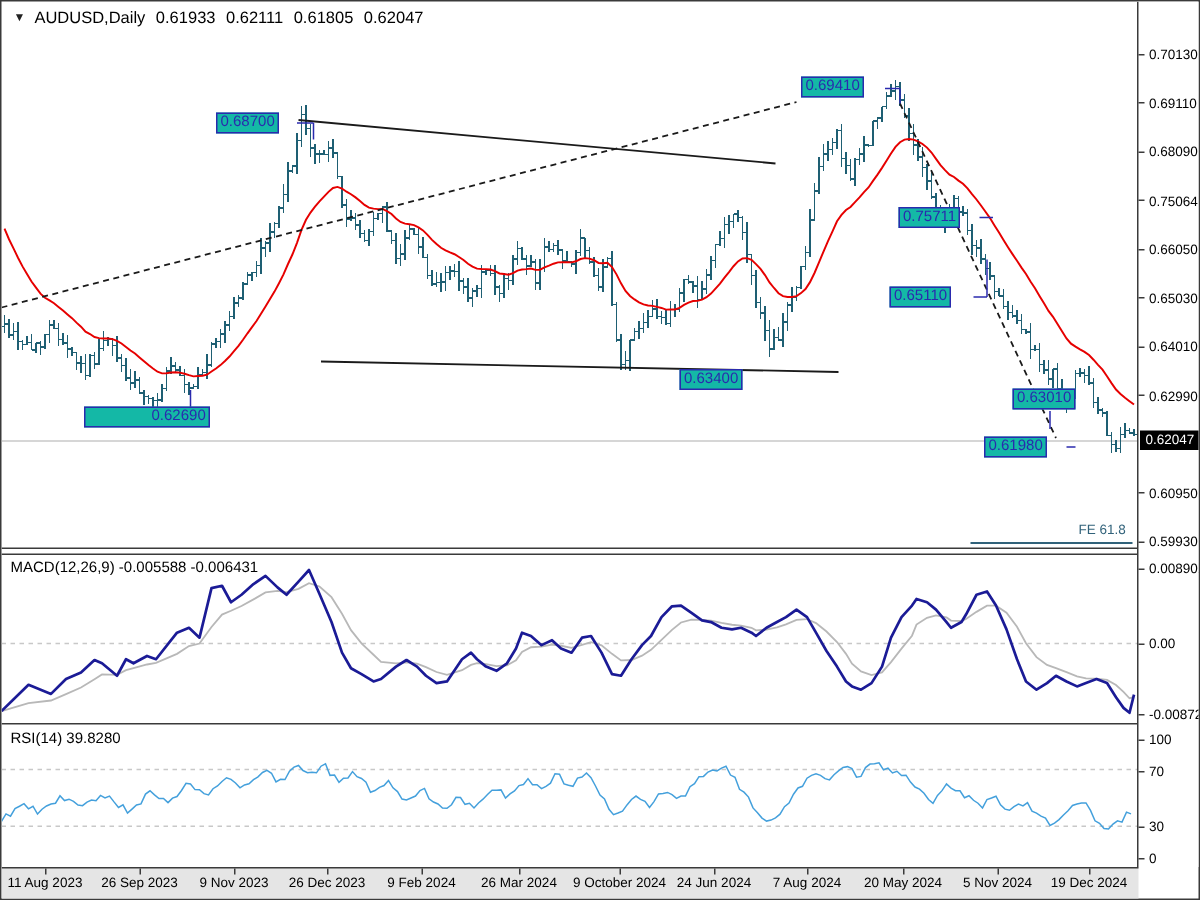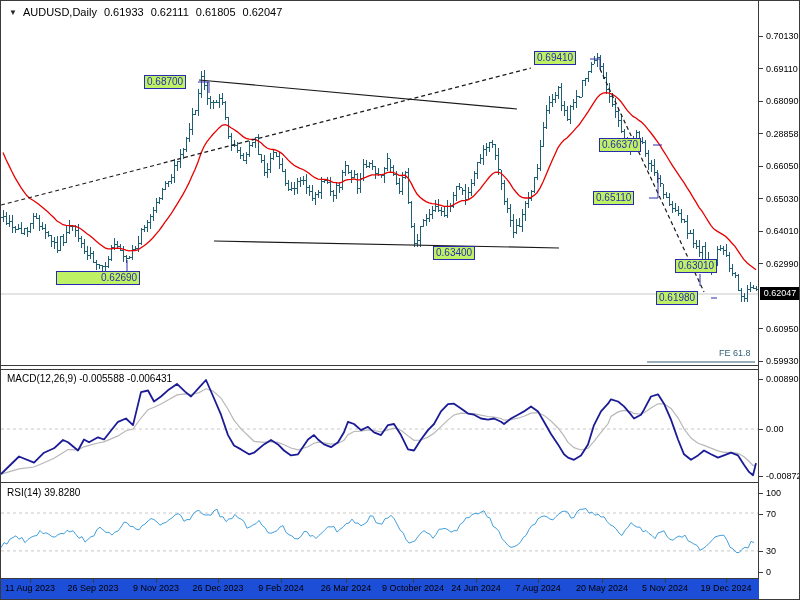--- a/index.html
+++ b/index.html
@@ -9,27 +9,27 @@
   #titlebar .tri{display:inline-block;font-size:8px;color:#222;margin-right:6px;vertical-align:1px;}
   #titlebar span.num{margin-left:7px;}
   #watermark{position:absolute;left:318px;top:299px;width:190px;text-align:center;z-index:1;
              font-size:26px;color:#c9c9c9;letter-spacing:1px;}
   svg.panel{position:absolute;left:0;z-index:2;}
   #axis-col{position:absolute;left:757px;top:0;width:42px;height:577px;border-left:1px solid #3a3a3a;z-index:5;background:#fff;}
   .ax{position:absolute;left:7px;font-size:9px;line-height:10px;color:#000;white-space:nowrap;}
   .tick{position:absolute;left:0;width:4px;height:1px;background:#3a3a3a;}
   .sep{position:absolute;left:0;width:758px;height:1px;background:#3a3a3a;z-index:4;}
   .plabel{position:absolute;z-index:3;font-size:10px;line-height:12px;color:#2a2aae;
-          border:1px solid #2a2aae;background:#bef264;padding:0 2px;white-space:nowrap;}
+          border:1px solid #2a2aae;background:#14b8a6;padding:0 2px;white-space:nowrap;}
   #price-tag{position:absolute;left:1px;width:40px;height:13px;background:#000;color:#fff;
              font-size:9px;line-height:13px;text-align:center;z-index:6;}
   #fe-label{position:absolute;left:718px;top:347px;font-size:9px;color:#31627a;z-index:3;}
   #ind-label-macd{position:absolute;left:6px;top:372px;font-size:10px;z-index:5;}
   #ind-label-rsi{position:absolute;left:6px;top:486px;font-size:10px;z-index:5;}
-  #date-row{position:absolute;left:0;top:577px;width:758px;height:22px;background:#1d4ed8;z-index:5;border-top:1px solid #3a3a3a;}
+  #date-row{position:absolute;left:0;top:577px;width:758px;height:22px;background:#e5e5e5;z-index:5;border-top:1px solid #3a3a3a;}
   .dlabel{position:absolute;top:4px;font-size:9px;white-space:nowrap;transform:translateX(-50%);}
   .dtick{position:absolute;top:0;width:1px;height:4px;background:#3a3a3a;}
 </style>
 </head>
 <body>
 
 <div id="app">
 
   <div id="titlebar">
     <span class="tri">▼</span><span>AUDUSD,Daily</span><span class="num">0.61933</span><span class="num">0.62111</span><span class="num">0.61805</span><span class="num">0.62047</span>
@@ -81,21 +81,21 @@
 
   <div id="axis-col">
     <div id="price-tag" style="top: 286px;">0.62047</div>
   <div class="tick" style="top: 34.5px;"></div>
       <div class="ax" style="top: 30px;">0.70130</div>
       <div class="tick" style="top: 67px;"></div>
       <div class="ax" style="top: 62.5px;">0.69110</div>
       <div class="tick" style="top: 99.5px;"></div>
       <div class="ax" style="top: 95px;">0.68090</div>
       <div class="tick" style="top: 132px;"></div>
-      <div class="ax" style="top: 127.5px;">0.28858</div>
+      <div class="ax" style="top: 127.5px;">0.75064</div>
       <div class="tick" style="top: 164.5px;"></div>
       <div class="ax" style="top: 160px;">0.66050</div>
       <div class="tick" style="top: 197px;"></div>
       <div class="ax" style="top: 192.5px;">0.65030</div>
       <div class="tick" style="top: 229.5px;"></div>
       <div class="ax" style="top: 225px;">0.64010</div>
       <div class="tick" style="top: 262px;"></div>
       <div class="ax" style="top: 257.5px;">0.62990</div>
       <div class="tick" style="top: 327px;"></div>
       <div class="ax" style="top: 322.5px;">0.60950</div>
@@ -139,19 +139,19 @@
       <div class="dtick" style="left: 601px;"></div>
       <div class="dlabel" style="left: 601px;">20 May 2024</div>
       <div class="dtick" style="left: 664px;"></div>
       <div class="dlabel" style="left: 664px;">5 Nov 2024</div>
       <div class="dtick" style="left: 725px;"></div>
       <div class="dlabel" style="left: 725px;">19 Dec 2024</div>
     </div>
 
 <div class="plabel" style="left: 143px; top: 74px;">0.68700</div>
     <div class="plabel" style="left: 533px; top: 50px;">0.69410</div>
-    <div class="plabel" style="left: 598px; top: 137px;">0.66370</div>
+    <div class="plabel" style="left: 598px; top: 137px;">0.75711</div>
     <div class="plabel" style="left: 592px; top: 190px;">0.65110</div>
-    <div class="plabel" style="left: 432px; top: 245px;">0.63400</div>
+    <div class="plabel" style="left: 452px; top: 245px;">0.63400</div>
     <div class="plabel" style="left: 55px; top: 270px; padding-left: 44px;">0.62690</div>
     <div class="plabel" style="left: 674px; top: 258px;">0.63010</div>
     <div class="plabel" style="left: 655px; top: 290px;">0.61980</div>
   </div>
 
 </body></html>

